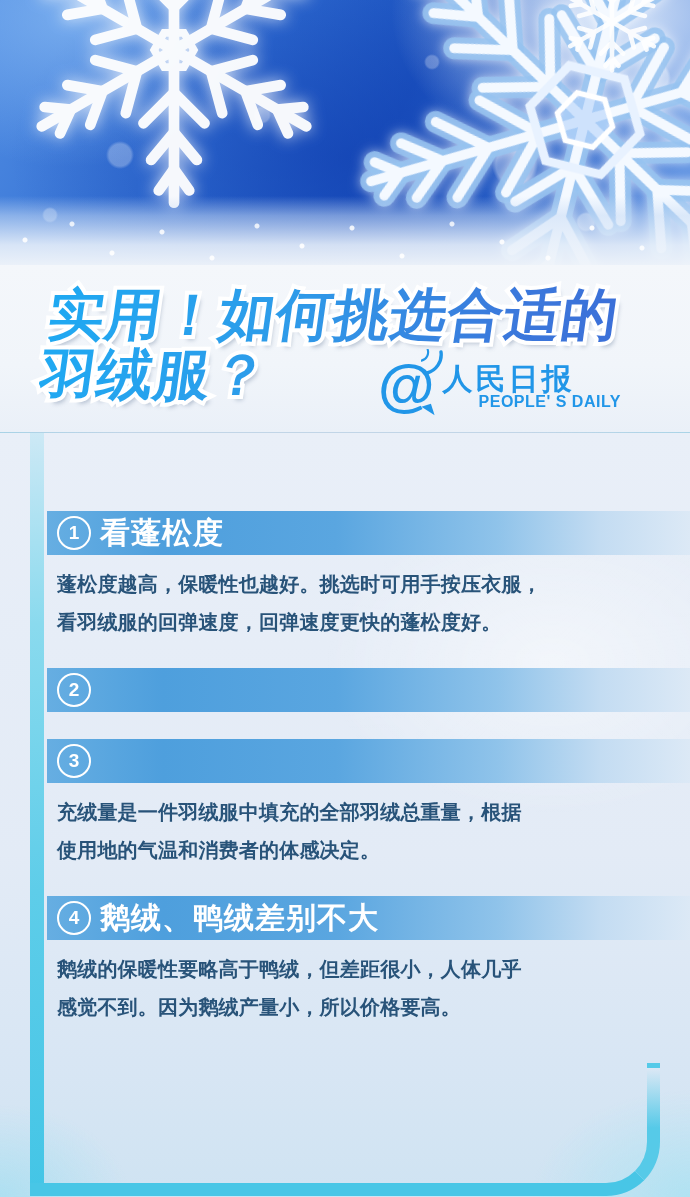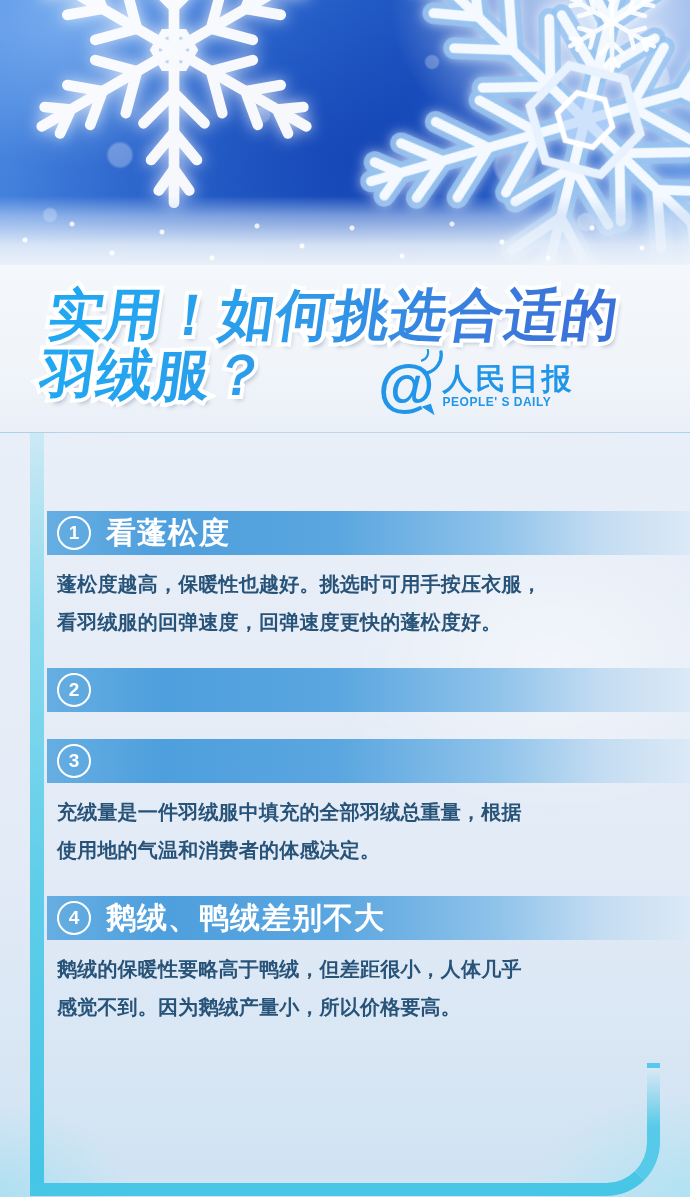--- a/index.html
+++ b/index.html
@@ -58,21 +58,21 @@
     background:linear-gradient(94deg,#1FA9F2 0%,#2E9BE9 42%,#3B79DC 80%,#3B6FD8 100%);
     -webkit-background-clip:text;background-clip:text;color:transparent;}
   
   .logo{position:absolute;left:378px;top:92px;display:flex;align-items:flex-start;color:#2196E8;}
   .logo-at{position:relative;font-size:58px;line-height:56px;font-weight:700;}
   .logo-waves{position:absolute;right:-12px;top:-8px;}
   .logo-tail{position:absolute;right:2px;bottom:-4px;width:0;height:0;
     border-left:10px solid transparent;border-top:12px solid #2196E8;transform:rotate(-18deg);}
   .logo-txt{margin-left:8px;padding-top:6px;}
   .logo-cn{font-size:30px;font-weight:800;letter-spacing:3px;line-height:32px;}
-  .logo-en{font-size:12px;font-weight:700;letter-spacing:.5px;line-height:14px;}
+  .logo-en{font-size:16px;font-weight:700;letter-spacing:.5px;line-height:14px;margin-left:36px;}
   
   .lower{position:absolute;left:0;top:432px;width:690px;height:765px;
     border-top:1px solid rgba(150,170,200,.25);
     background:
       radial-gradient(180px 130px at 0% 100%,  rgba(140,220,240,.5), rgba(140,220,240,0) 72%),
       radial-gradient(220px 150px at 100% 100%, rgba(150,225,242,.55), rgba(150,225,242,0) 72%),
       radial-gradient(300px 200px at 80% 30%,  rgba(255,255,255,.5), rgba(255,255,255,0) 75%),
       linear-gradient(180deg,#E9EFF8 0%,#E3EBF6 55%,#D8E6F4 82%,#CFE3F2 100%);}
   .stripe-left{position:absolute;left:30px;top:0;bottom:2px;width:14px;
     background:linear-gradient(180deg, rgba(170,225,242,.45) 0%, #8ADAEE 25%, #5ECDE9 60%, #43C5E6 100%);}
@@ -82,21 +82,21 @@
   .corner-fade{position:absolute;right:30px;bottom:70px;width:13px;height:60px;
     background:linear-gradient(180deg,#DCE8F5 0%, rgba(220,232,245,0) 100%);}
   
   .content{position:absolute;left:47px;top:78px;width:643px;}
   .section{margin-bottom:27px;}
   .sec-bar{display:flex;align-items:center;height:44px;padding-left:10px;box-sizing:border-box;
     background:linear-gradient(90deg,#66AEE2 0%,#4E9FDD 18%,#5AA6E0 45%,#8FC3EA 70%,#C3DCF2 86%,#DCE9F6 100%);}
   .num-badge{width:30px;height:30px;border:2.5px solid #fff;border-radius:50%;
     display:flex;align-items:center;justify-content:center;
     color:#fff;font-size:19px;font-weight:800;flex:0 0 auto;}
-  .sec-heading{margin-left:15px;color:#fff;font-size:30px;font-weight:800;letter-spacing:1px;}
+  .sec-heading{margin-left:9px;color:#fff;font-size:30px;font-weight:800;letter-spacing:1px;}
   .sec-body{margin:10px 0 0 10px;white-space:pre;color:#285379;
     font-size:20px;line-height:38px;font-weight:600;letter-spacing:.2px;}
 </style>
 </head>
 <body>
 
 <div class="page">
 
   <div class="hero">
     <div class="bokeh"></div>

